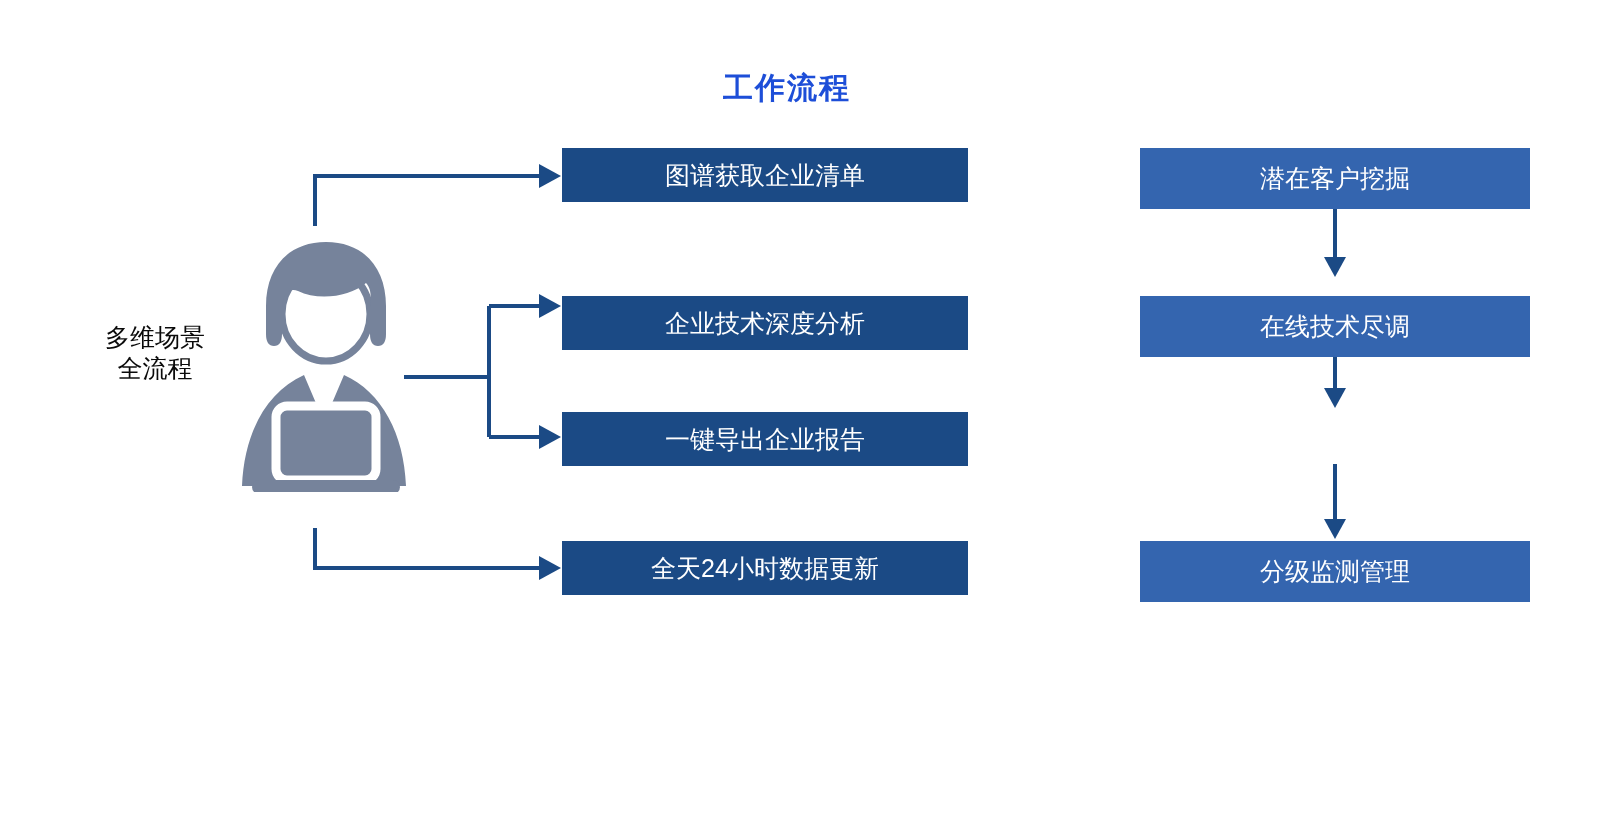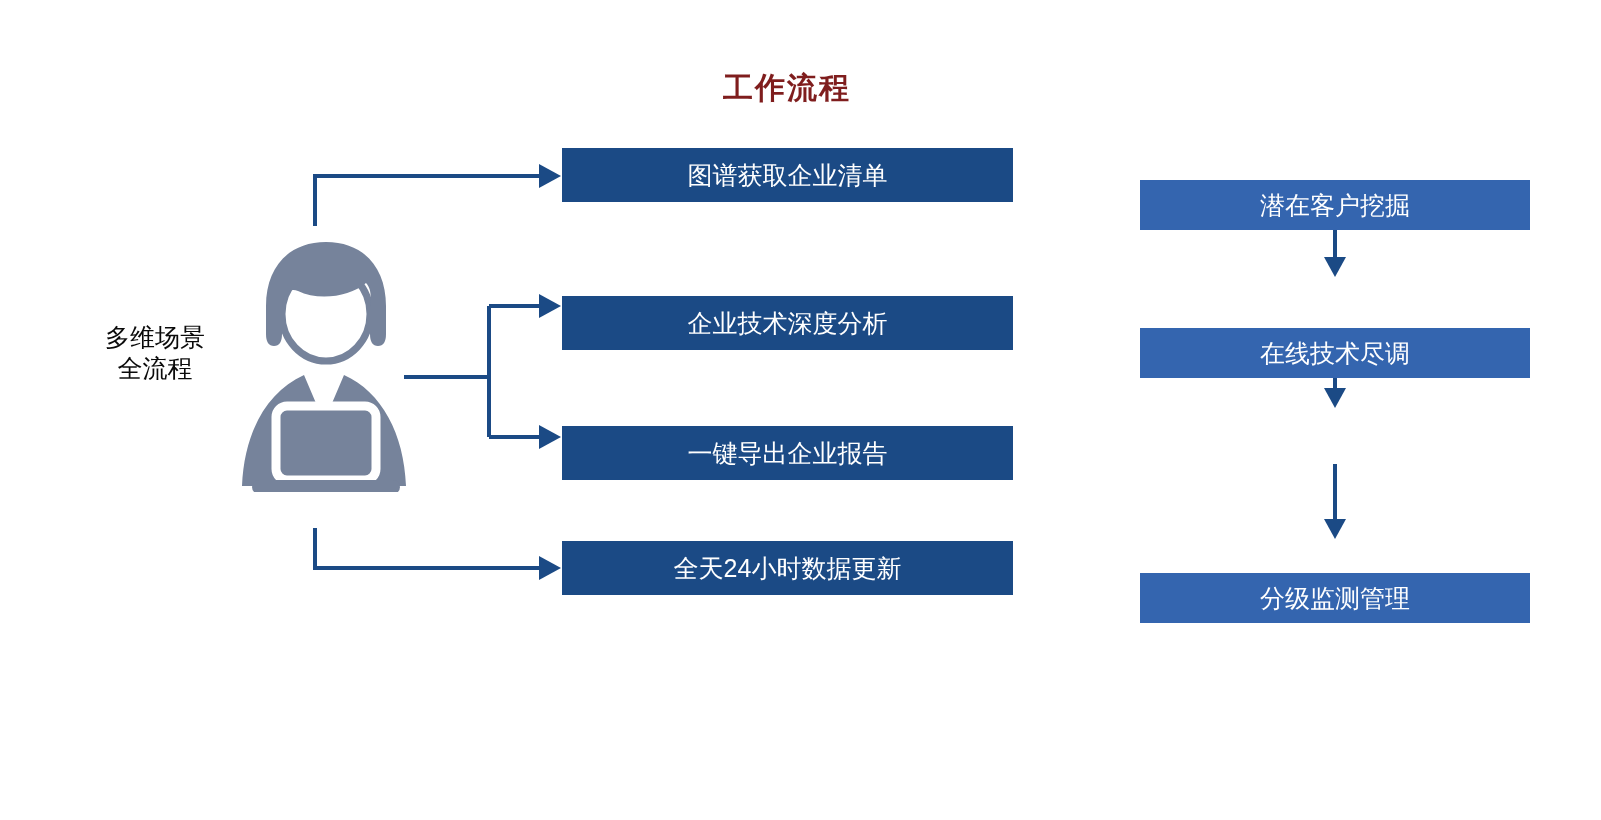--- a/index.html
+++ b/index.html
@@ -2,35 +2,35 @@
 <html><head>
 <meta charset="utf-8">
 <style>
   html,body { margin:0; padding:0; background:#ffffff; }
   .canvas {
     position:relative; width:1601px; height:820px; background:#ffffff;
     font-family:"Liberation Sans","DejaVu Sans",sans-serif; overflow:hidden;
   }
   .page-title {
     position:absolute; left:787px; top:68px; transform:translateX(-50%);
-    font-size:30px; font-weight:bold; color:#7f1d1d; white-space:nowrap; letter-spacing:2px;
+    font-size:30px; font-weight:bold; color:#1d4ed8; white-space:nowrap; letter-spacing:2px;
   }
   .actor-label {
     position:absolute; left:70px; top:322px; width:170px; text-align:center;
     font-size:25px; font-weight:normal; color:#0a0a0a; line-height:31px;
   }
   .person-wrap { position:absolute; left:218px; top:234px; width:215px; height:258px; }
   .connector-layer { position:absolute; left:0; top:0; width:1601px; height:820px; pointer-events:none; }
   .step-box {
     position:absolute; display:flex; align-items:center; justify-content:center;
     color:#ffffff; font-size:25px; white-space:nowrap;
   }
-  .service-box { left:562px; width:451px; height:54px; background:#1B4A85;justify-content:center; }
-  .value-box  { left:1140px; width:390px; height:50px; background:#3465AF;margin-top:32px; }
-  .row-1 { top:148px; } .row-2 { top:296px; } .row-3 { top:426px; } .row-4 { top:541px; }
+  .service-box { left:562px; width:406px; height:54px; background:#1B4A85;justify-content:center; }
+  .value-box  { left:1140px; width:390px; height:61px; background:#3465AF; }
+  .row-1 { top:148px; } .row-2 { top:296px; } .row-3 { top:412px; } .row-4 { top:541px; }
 </style>
 </head>
 <body>
 
 <div class="canvas">
 
   <div class="page-title">工作流程</div>
 
   <div class="actor-label">
     <div>多维场景</div>

